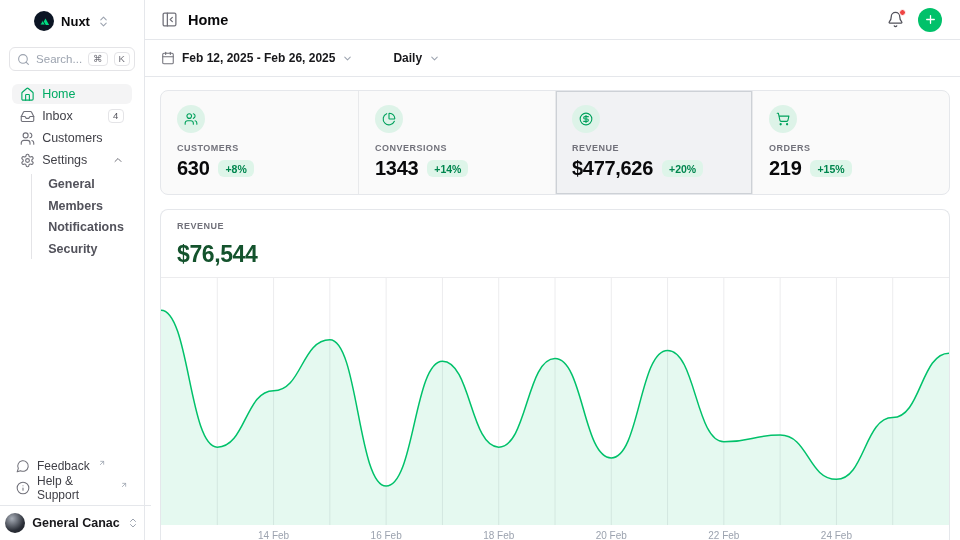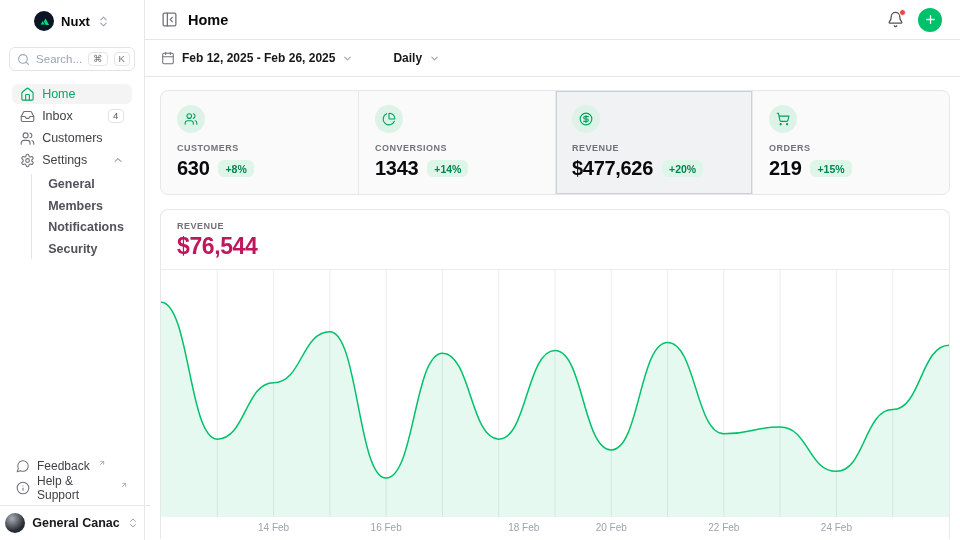--- a/index.html
+++ b/index.html
@@ -80,21 +80,21 @@
   .stat-value-row { margin-top:4px; display:flex; align-items:center; gap:9px; }
   .stat-value { font-size:20px; font-weight:700; color:#09090b; letter-spacing:-0.3px; }
   .stat-change { font-size:10.5px; font-weight:600; color:#00864e; background:#def5e9;
     border-radius:6px; padding:2.5px 7px; }
 
   
   .chart-card { margin-top:14px; border:1px solid #e5e7eb; border-bottom:none;
     border-radius:8px 8px 0 0; background:#fff; }
   .chart-head { padding:11px 16px 9px 16px; border-bottom:1px solid #ececee; }
   .chart-label { font-size:9px; font-weight:600; letter-spacing:0.5px; color:#71717a; }
-  .chart-value { margin-top:2px; font-size:23px; font-weight:700; color:#be185d; letter-spacing:-0.4px; }
+  .chart-value { margin-top:10px; font-size:23px; font-weight:700; color:#14532d; letter-spacing:-0.4px; }
   .plot { position:relative; height:247px; }
   .plot svg { position:absolute; inset:0; width:100%; height:100%; display:block; }
   .axis { position:relative; height:22px; }
   .axis span { position:absolute; top:5px; transform:translateX(-50%); font-size:10px; color:#9ca3af; }
 </style>
 </head>
 <body>
 
 <div class="app">
 
@@ -382,21 +382,21 @@
                 <line x1="677.1428571428571" x2="677.1428571428571" y1="0" y2="247" stroke="#ececee" stroke-width="1" vector-effect="non-scaling-stroke"></line>
                 <line x1="733.5714285714286" x2="733.5714285714286" y1="0" y2="247" stroke="#ececee" stroke-width="1" vector-effect="non-scaling-stroke"></line>
               </g>
             <path id="area-path" d="M 0,32.21739130434784 C 28.214285714285715,32.21739130434784 28.214285714285715,169.14130434782606 56.42857142857143,169.14130434782606 C 84.64285714285714,169.14130434782606 84.64285714285714,112.7608695652174 112.85714285714286,112.7608695652174 C 141.07142857142856,112.7608695652174 141.07142857142856,61.75 169.28571428571428,61.75 C 197.5,61.75 197.5,208.07065217391303 225.71428571428572,208.07065217391303 C 253.92857142857144,208.07065217391303 253.92857142857144,83.22826086956522 282.14285714285717,83.22826086956522 C 310.3571428571429,83.22826086956522 310.3571428571429,169.14130434782606 338.57142857142856,169.14130434782606 C 366.7857142857143,169.14130434782606 366.7857142857143,80.54347826086956 395,80.54347826086956 C 423.2142857142857,80.54347826086956 423.2142857142857,179.8804347826087 451.42857142857144,179.8804347826087 C 479.6428571428571,179.8804347826087 479.6428571428571,72.4891304347826 507.85714285714283,72.4891304347826 C 536.0714285714286,72.4891304347826 536.0714285714286,163.77173913043478 564.2857142857143,163.77173913043478 C 592.5,163.77173913043478 592.5,157.05978260869566 620.7142857142857,157.05978260869566 C 648.9285714285713,157.05978260869566 648.9285714285713,201.3586956521739 677.1428571428571,201.3586956521739 C 705.3571428571429,201.3586956521739 705.3571428571429,139.60869565217394 733.5714285714286,139.60869565217394 C 761.7857142857142,139.60869565217394 761.7857142857142,75.17391304347828 790,75.17391304347828 L 790,247 L 0,247 Z" fill="rgba(0,193,106,0.10)"></path>
             <path id="line-path" fill="none" stroke-width="1.5" vector-effect="non-scaling-stroke" d="M 0,32.21739130434784 C 28.214285714285715,32.21739130434784 28.214285714285715,169.14130434782606 56.42857142857143,169.14130434782606 C 84.64285714285714,169.14130434782606 84.64285714285714,112.7608695652174 112.85714285714286,112.7608695652174 C 141.07142857142856,112.7608695652174 141.07142857142856,61.75 169.28571428571428,61.75 C 197.5,61.75 197.5,208.07065217391303 225.71428571428572,208.07065217391303 C 253.92857142857144,208.07065217391303 253.92857142857144,83.22826086956522 282.14285714285717,83.22826086956522 C 310.3571428571429,83.22826086956522 310.3571428571429,169.14130434782606 338.57142857142856,169.14130434782606 C 366.7857142857143,169.14130434782606 366.7857142857143,80.54347826086956 395,80.54347826086956 C 423.2142857142857,80.54347826086956 423.2142857142857,179.8804347826087 451.42857142857144,179.8804347826087 C 479.6428571428571,179.8804347826087 479.6428571428571,72.4891304347826 507.85714285714283,72.4891304347826 C 536.0714285714286,72.4891304347826 536.0714285714286,163.77173913043478 564.2857142857143,163.77173913043478 C 592.5,163.77173913043478 592.5,157.05978260869566 620.7142857142857,157.05978260869566 C 648.9285714285713,157.05978260869566 648.9285714285713,201.3586956521739 677.1428571428571,201.3586956521739 C 705.3571428571429,201.3586956521739 705.3571428571429,139.60869565217394 733.5714285714286,139.60869565217394 C 761.7857142857142,139.60869565217394 761.7857142857142,75.17391304347828 790,75.17391304347828" stroke="#00c16a"></path>
           </svg>
         </div>
         <div class="axis" id="x-axis">
             <span style="left: 14.2857%;">14 Feb</span>
             <span style="left: 28.5714%;">16 Feb</span>
-            <span style="left: 42.8571%; margin-left: 25px;">18 Feb</span>
+            <span style="left: 42.8571%;">18 Feb</span>
             <span style="left: 57.1429%;">20 Feb</span>
             <span style="left: 71.4286%;">22 Feb</span>
             <span style="left: 85.7143%;">24 Feb</span>
           </div>
       </div>
 
     </div>
   </div>
 </div>
 

